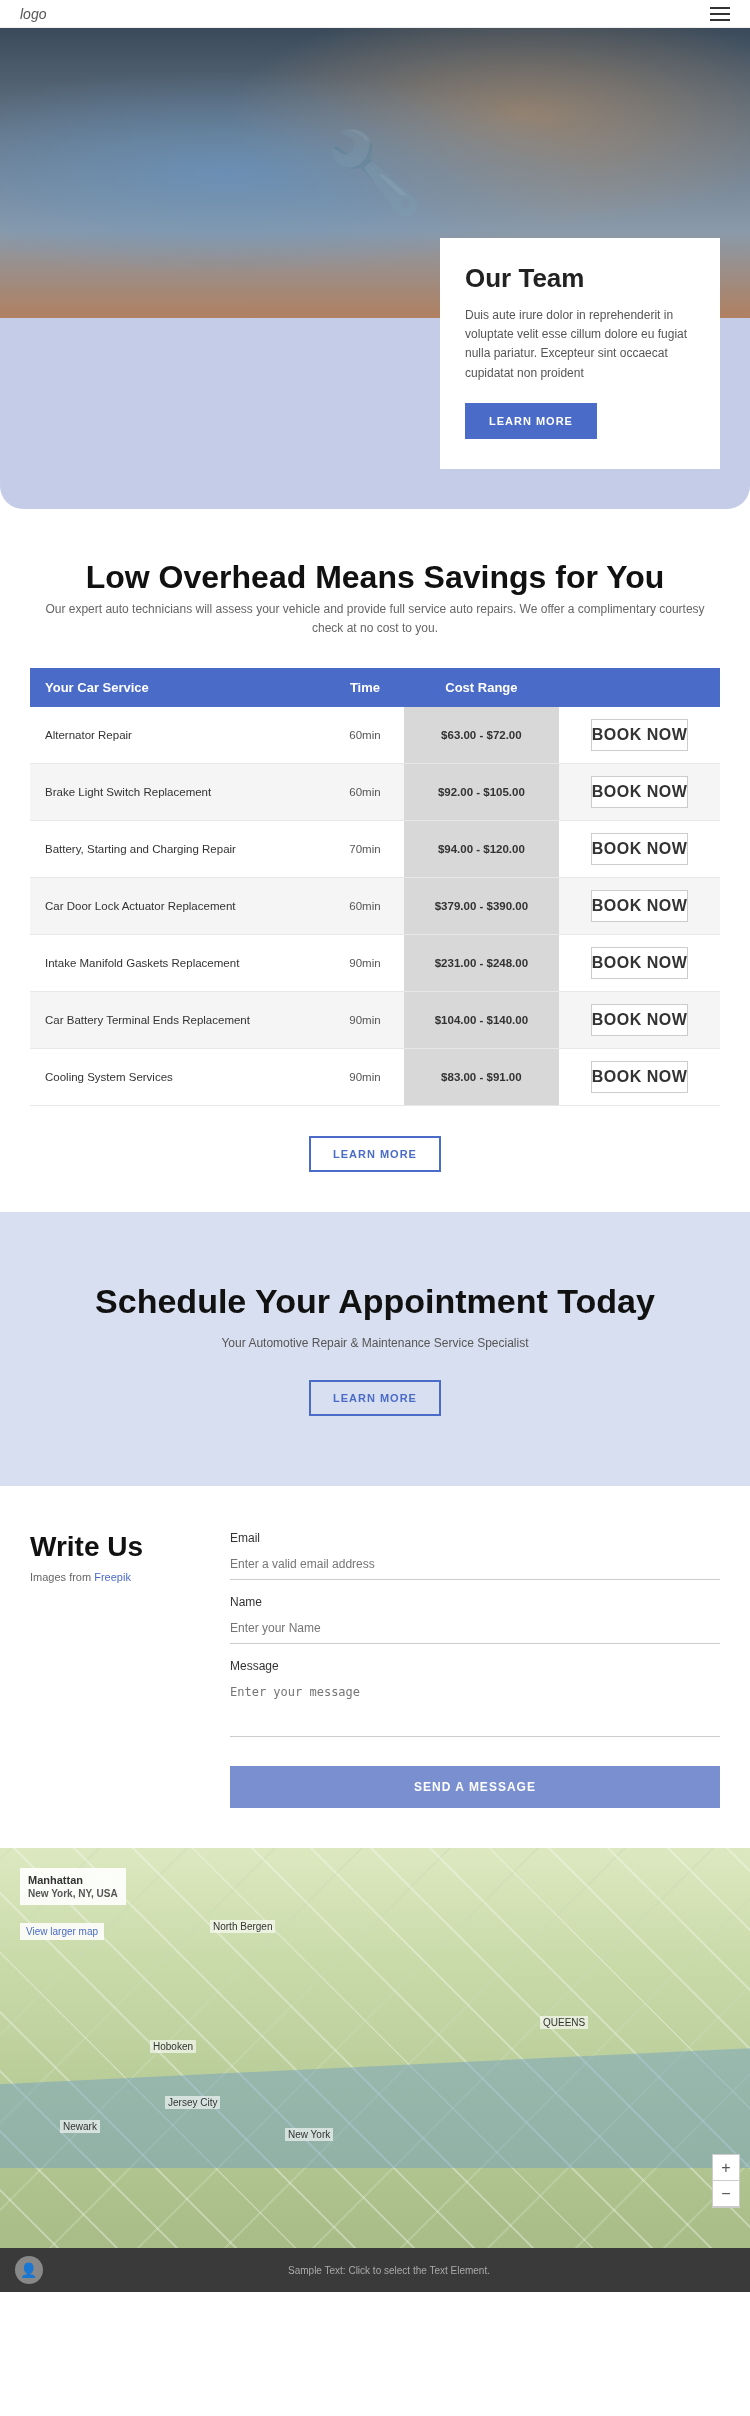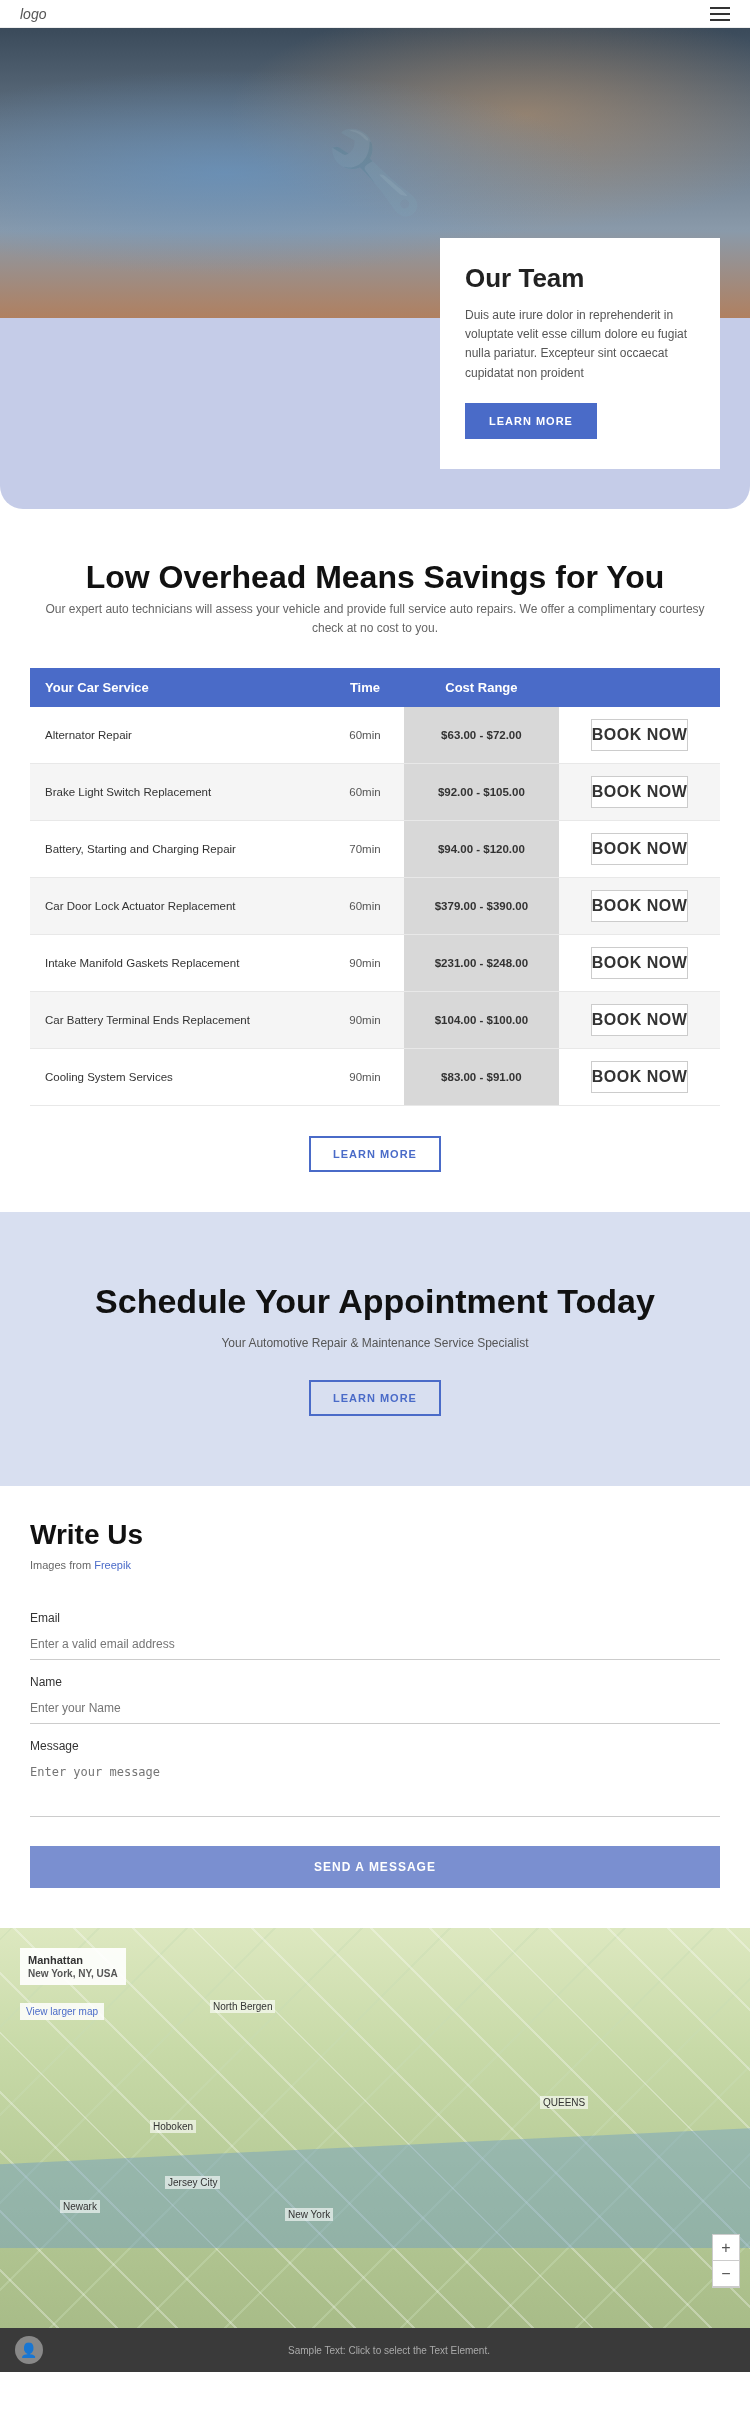--- a/index.html
+++ b/index.html
@@ -179,25 +179,23 @@
       margin-bottom: 15px;
     }
     .appointment-section p {
       font-size: 12px;
       color: #555;
       margin-bottom: 30px;
     }
 
     
     .contact-section {
-      padding: 33px 30px 40px;
+      padding: 45px 30px 40px;
       background: #fff;
       display: flex;
-      gap: 40px;
-      flex-direction: column;
     }
     .contact-left { width: 200px; flex-shrink: 0; }
     .contact-left h2 {
       font-size: 28px;
       font-weight: 900;
       color: #111;
       margin-bottom: 8px;
     }
     .contact-left p {
       font-size: 11px;
@@ -429,21 +427,21 @@
       <td>Intake Manifold Gaskets Replacement</td>
       <td>90min</td>
       <td>$231.00 - $248.00</td>
       <td>
         <button class="book-btn">BOOK NOW</button>
       </td>
     </tr>
         <tr>
       <td>Car Battery Terminal Ends Replacement</td>
       <td>90min</td>
-      <td>$104.00 - $100.00</td>
+      <td>$104.00 - $140.00</td>
       <td>
         <button class="book-btn">BOOK NOW</button>
       </td>
     </tr>
         <tr>
       <td>Cooling System Services</td>
       <td>90min</td>
       <td>$83.00 - $91.00</td>
       <td>
         <button class="book-btn">BOOK NOW</button>

